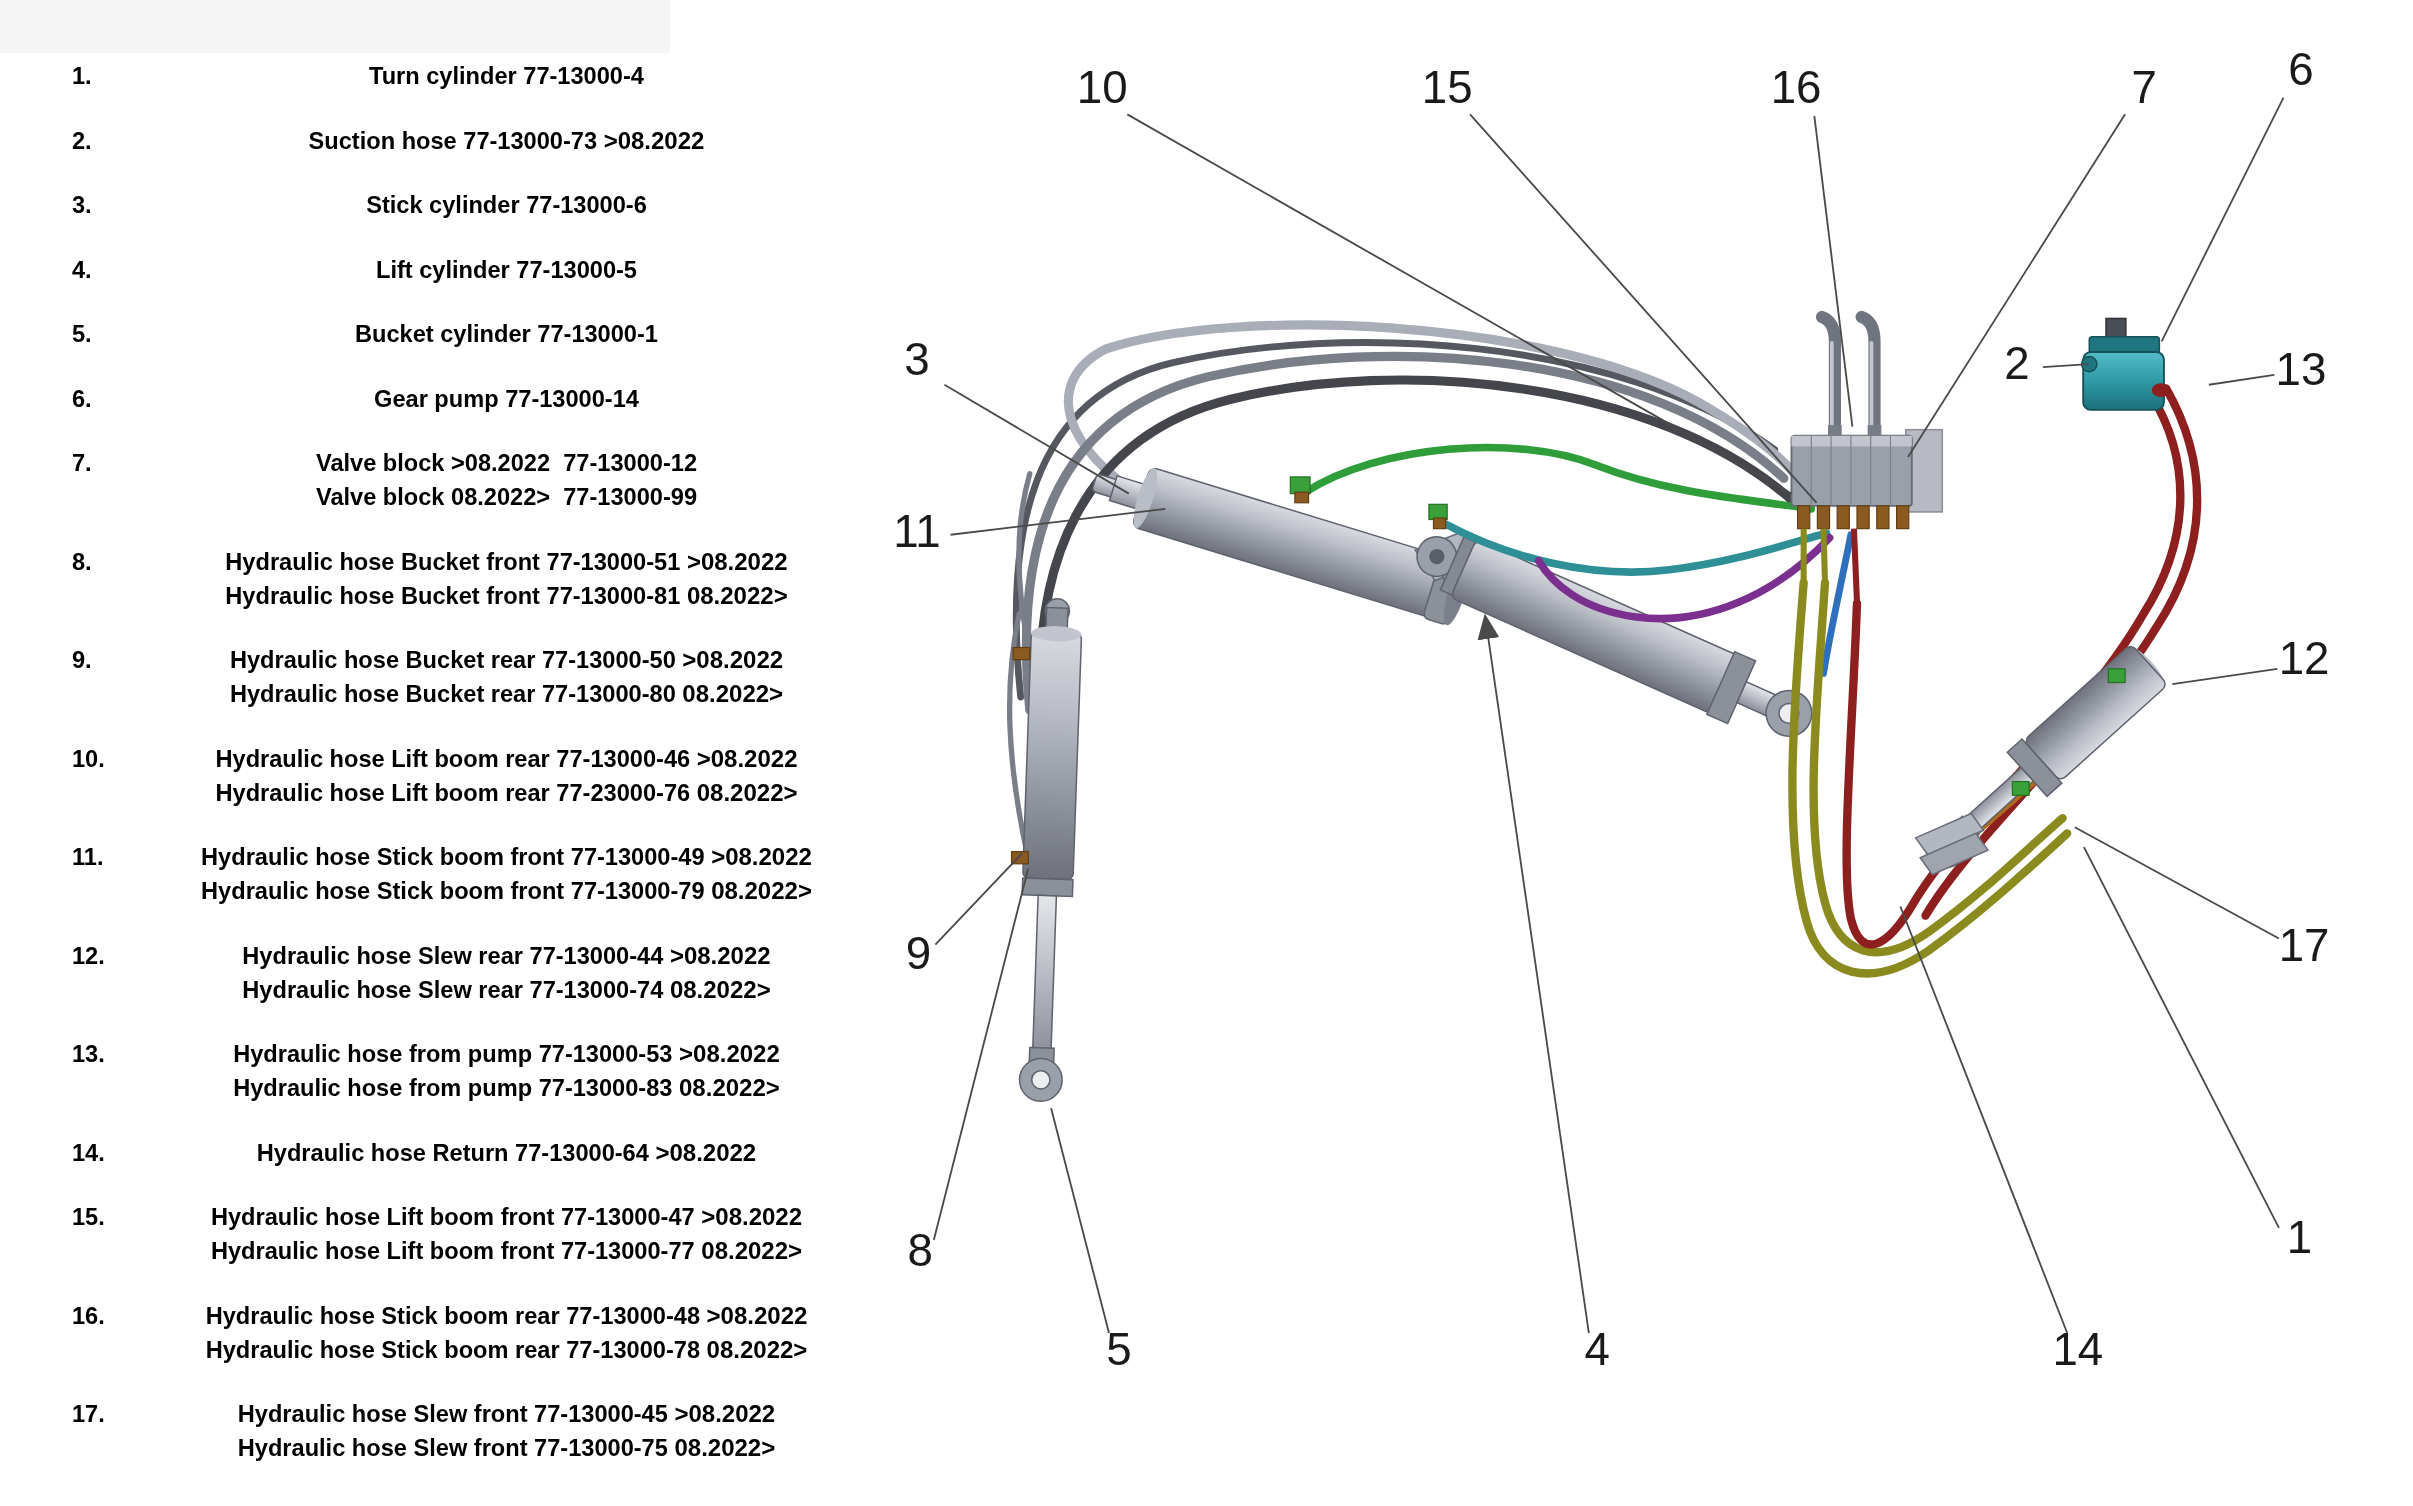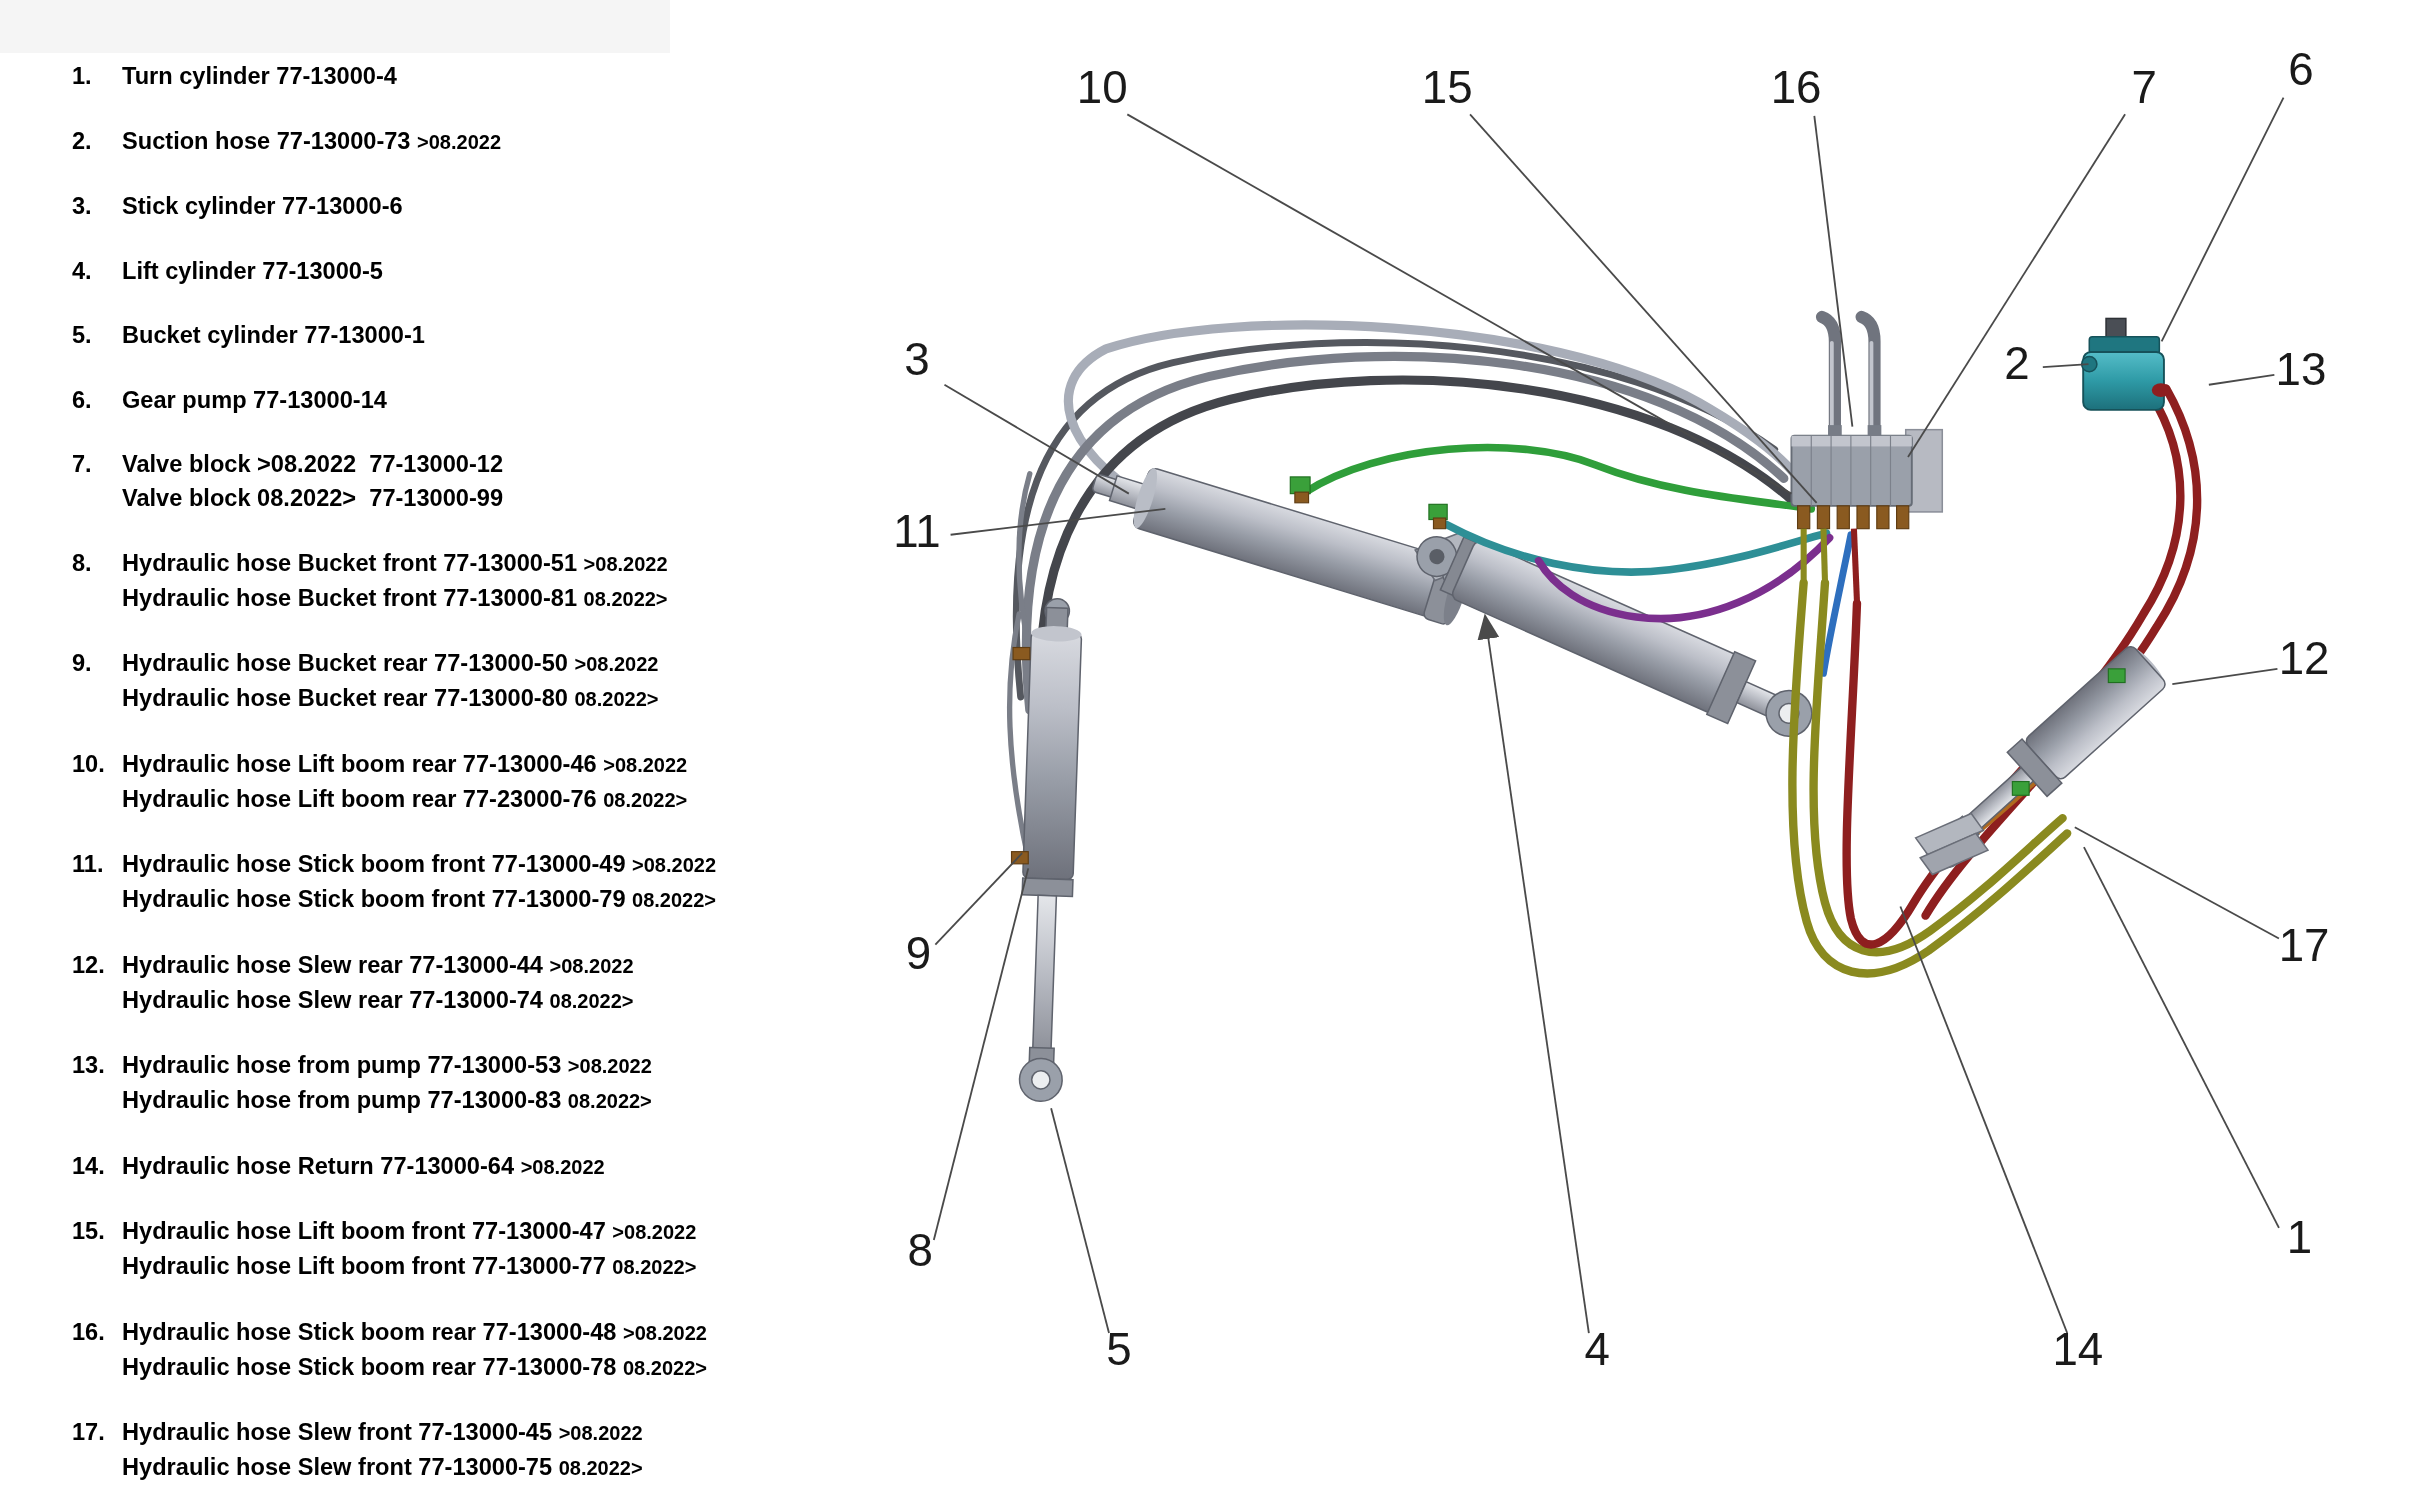--- a/index.html
+++ b/index.html
@@ -23,22 +23,23 @@
   }
   .part-item{display:flex;margin-bottom:30.5px;}
   .part-num{
     flex:0 0 50px;
     font-weight:bold;font-size:23.6px;line-height:34px;
   }
   .part-lines{flex:1;}
   .part-line{
     font-weight:bold;font-size:23.6px;line-height:34px;
     white-space:pre-wrap;
-  }
-  .date-tag{font-size:20px;font-weight:bold;}
+    text-align:center;
+  }
+  .date-tag{font-size:24px;font-weight:bold;}
   
   .callout{
     font-family:"Liberation Sans",sans-serif;
     font-size:60px;font-weight:400;
     fill:var(--callout,#1a1a1a);
     text-anchor:middle;
   }
   .leader{stroke:var(--leader,#4a4a4a);stroke-width:2.4;fill:none;}
   .hose{fill:none;stroke-linecap:round;}
   .hose-silver{stroke:var(--hose-silver,#a8adb8);stroke-width:12;}

